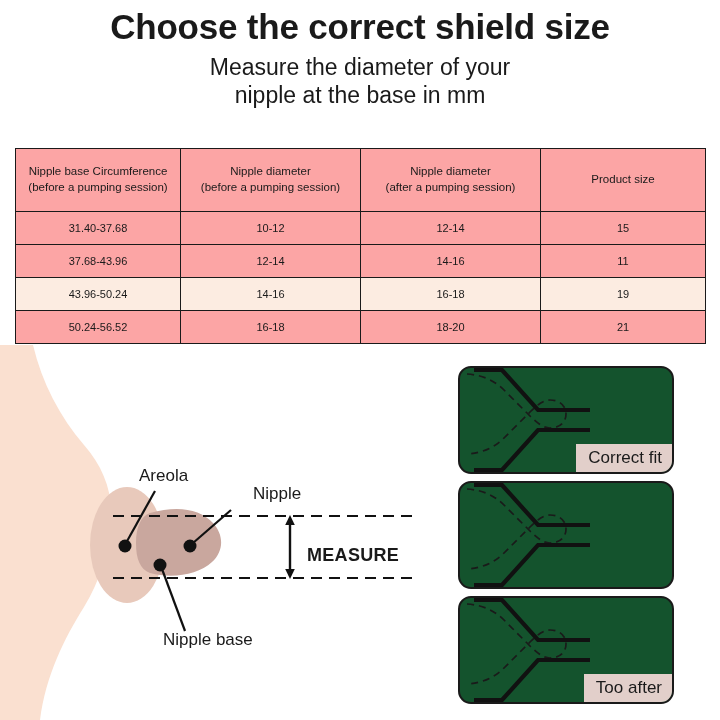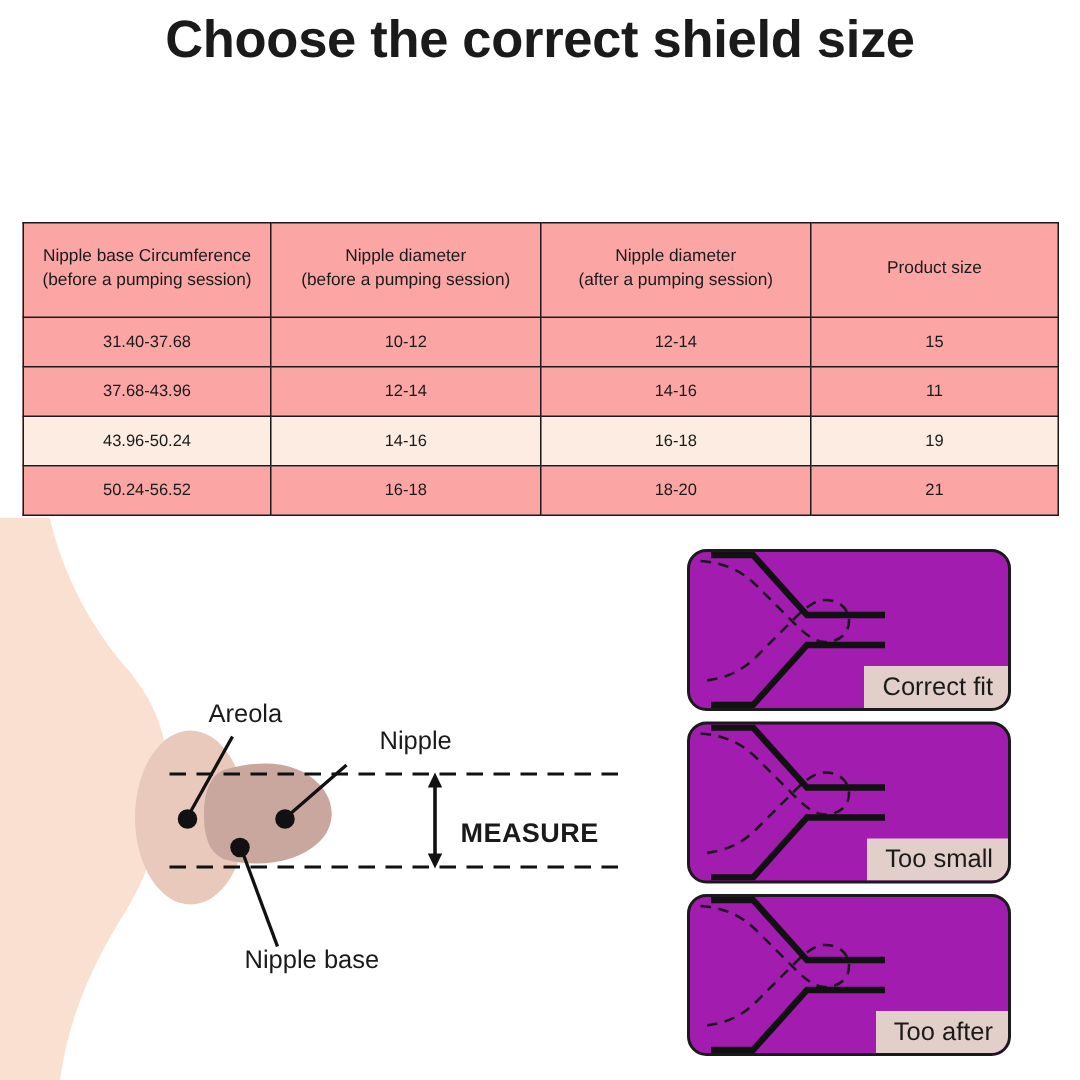--- a/index.html
+++ b/index.html
@@ -105,21 +105,21 @@
   #label-measure  { left: 307px; top: 545px; font-size: 18px; font-weight: bold; letter-spacing: 0.3px; }
 
   
   .fit-panel {
     position: absolute;
     left: 458px;
     width: 212px;
     height: 104px;
     border: 2px solid #1a1a1a;
     border-radius: 13px;
-    background: #a21caf;
+    background: #14532d;
     overflow: hidden;
   }
   #fit-panel-0 { top: 366px; }
   #fit-panel-1 { top: 481px; }
   #fit-panel-2 { top: 596px; }
   .fit-panel svg {
     position: absolute;
     left: 0;
     top: 0;
   }
@@ -134,20 +134,24 @@
     font-size: 17px;
     color: #1a1a1a;
     white-space: nowrap;
   }
 </style>
 </head>
 <body>
 
 <div id="header">
   <h1 id="title">Choose the correct shield size</h1>
+  <div id="subtitle">
+    <span class="sub-line">Measure the diameter of your</span>
+    <span class="sub-line">nipple at the base in mm</span>
+  </div>
 </div>
 
 <table id="size-table">
   <colgroup>
     <col class="col-1">
       <col class="col-2">
       <col class="col-3">
       <col class="col-4">
   </colgroup>
   <thead>
@@ -256,21 +260,20 @@
 </div>
 
 <div class="fit-panel" id="fit-panel-1">
   <svg width="212" height="104" viewBox="0 0 212 104">
     <path d="M7,6 C22,7 34,12 44,22 L70,48 C78,56 84,60 90,60
              C100,60 106,54 106,46 C106,38 100,32 90,32
              C84,32 78,36 70,44 L44,70 C34,80 22,85 7,86" fill="none" stroke="#1a1a1a" stroke-width="1.7" stroke-dasharray="7,5"></path>
     <path d="M14,2 L42,2 L78,42 L130,42" fill="none" stroke="#111111" stroke-width="4.2" stroke-linejoin="miter"></path>
     <path d="M14,102 L42,102 L78,62 L130,62" fill="none" stroke="#111111" stroke-width="4.2" stroke-linejoin="miter"></path>
   </svg>
-  <div class="fit-badge">Too small</div>
 </div>
 
 <div class="fit-panel" id="fit-panel-2">
   <svg width="212" height="104" viewBox="0 0 212 104">
     <path d="M7,6 C22,7 34,12 44,22 L70,48 C78,56 84,60 90,60
              C100,60 106,54 106,46 C106,38 100,32 90,32
              C84,32 78,36 70,44 L44,70 C34,80 22,85 7,86" fill="none" stroke="#1a1a1a" stroke-width="1.7" stroke-dasharray="7,5"></path>
     <path d="M14,2 L42,2 L78,42 L130,42" fill="none" stroke="#111111" stroke-width="4.2" stroke-linejoin="miter"></path>
     <path d="M14,102 L42,102 L78,62 L130,62" fill="none" stroke="#111111" stroke-width="4.2" stroke-linejoin="miter"></path>
   </svg>

